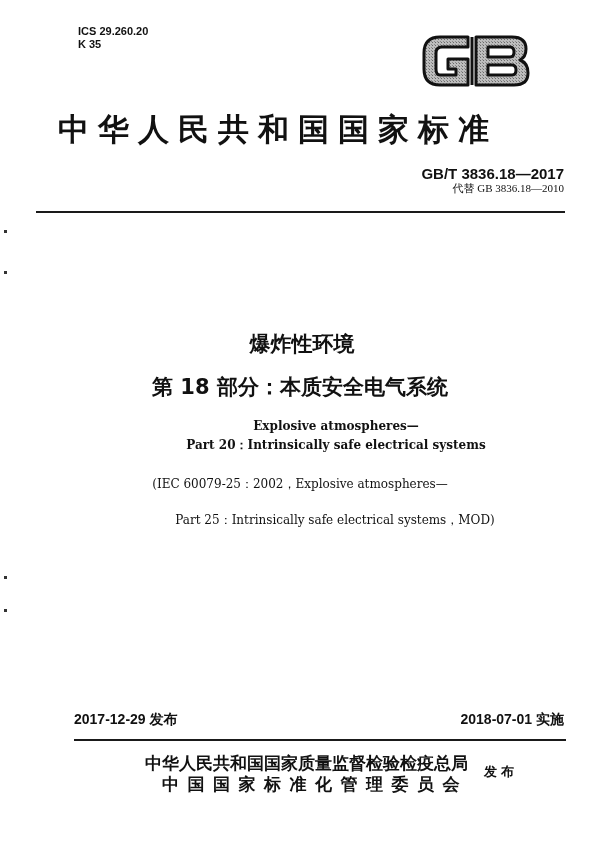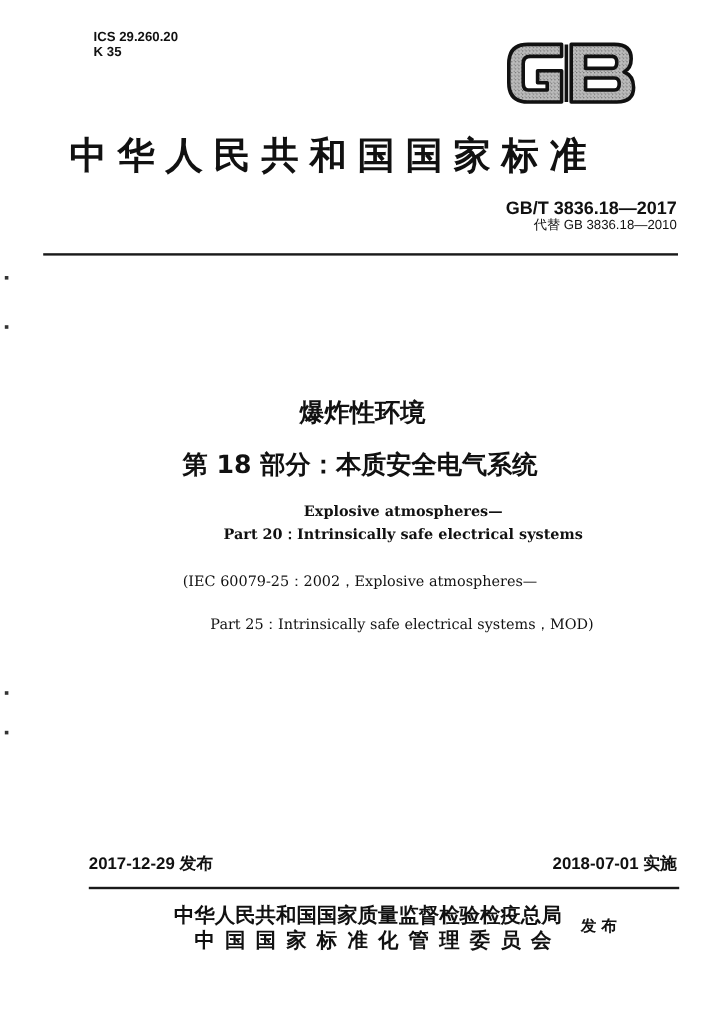--- a/index.html
+++ b/index.html
@@ -49,21 +49,21 @@
     }
     .std-code .num {
       font-size: 15px;
       font-weight: bold;
       line-height: 17px;
       margin-left: 33px;
     }
     .std-code .replaces {
       font-size: 11px;
       line-height: 13px;
-      font-family: Liberation Sans, sans-serif;
+      font-family: Liberation Serif, serif;
     }
 
     .rule-top {
       left: 36px; top: 211px;
       width: 529px; height: 2px;
       background: #1a1a1a;
     }
 
     .cn-title {
       left: 0; width: 600px;

